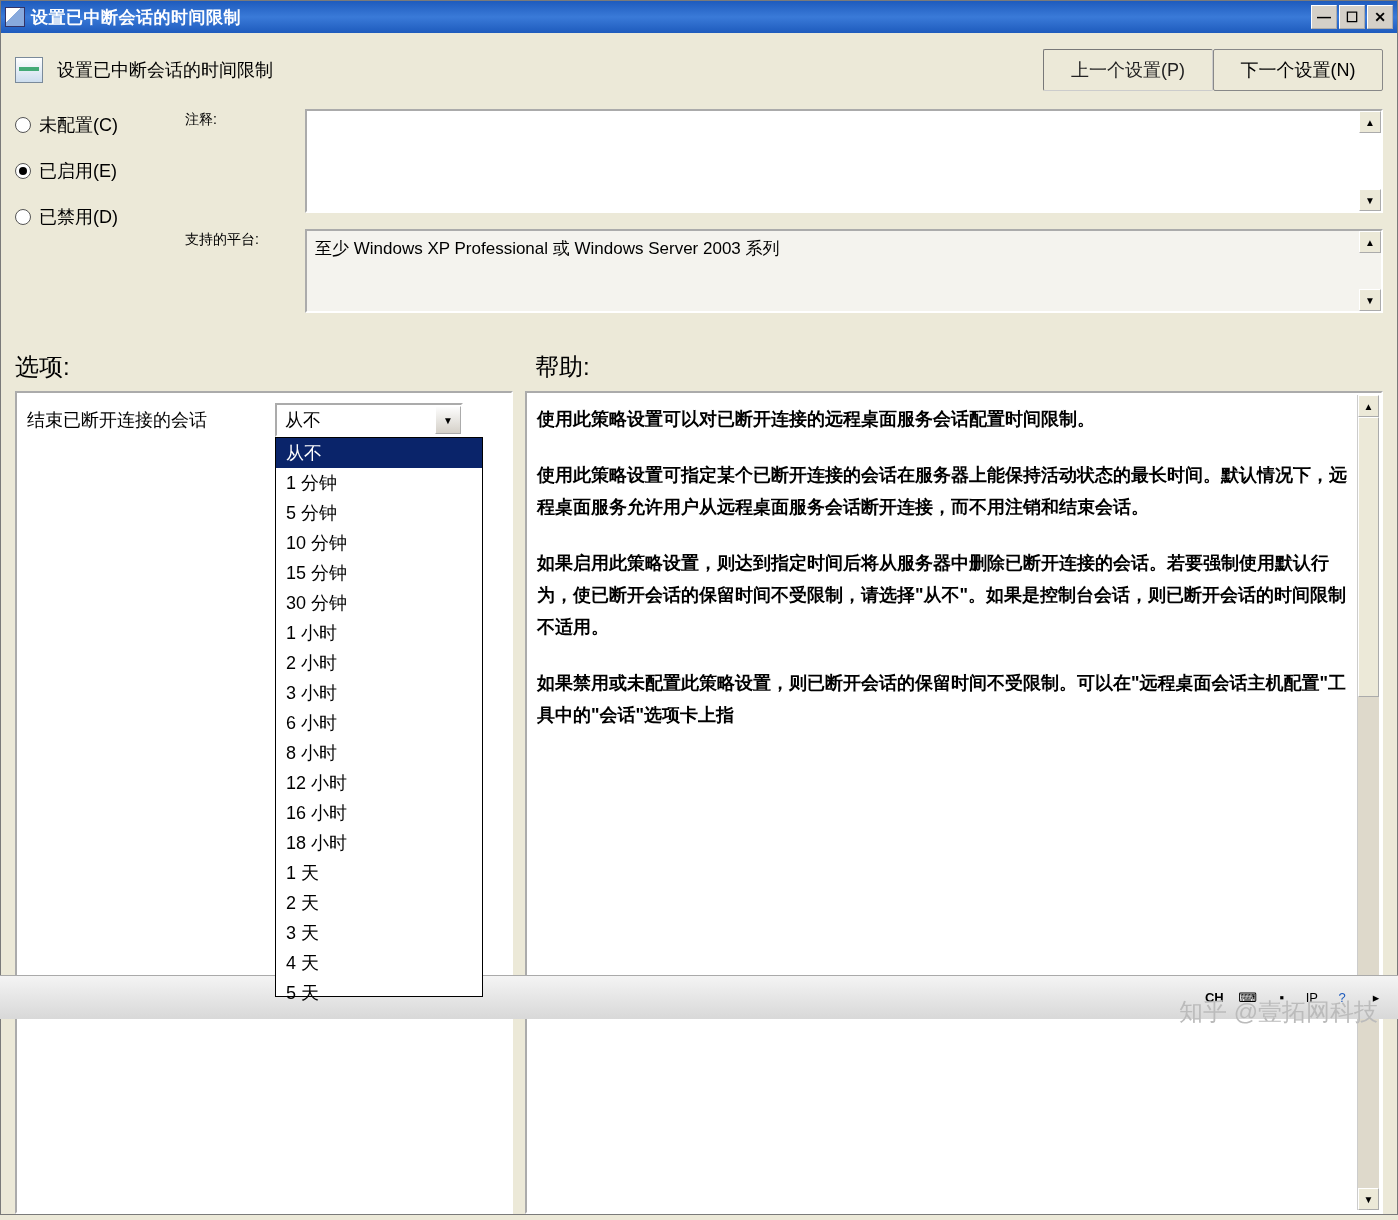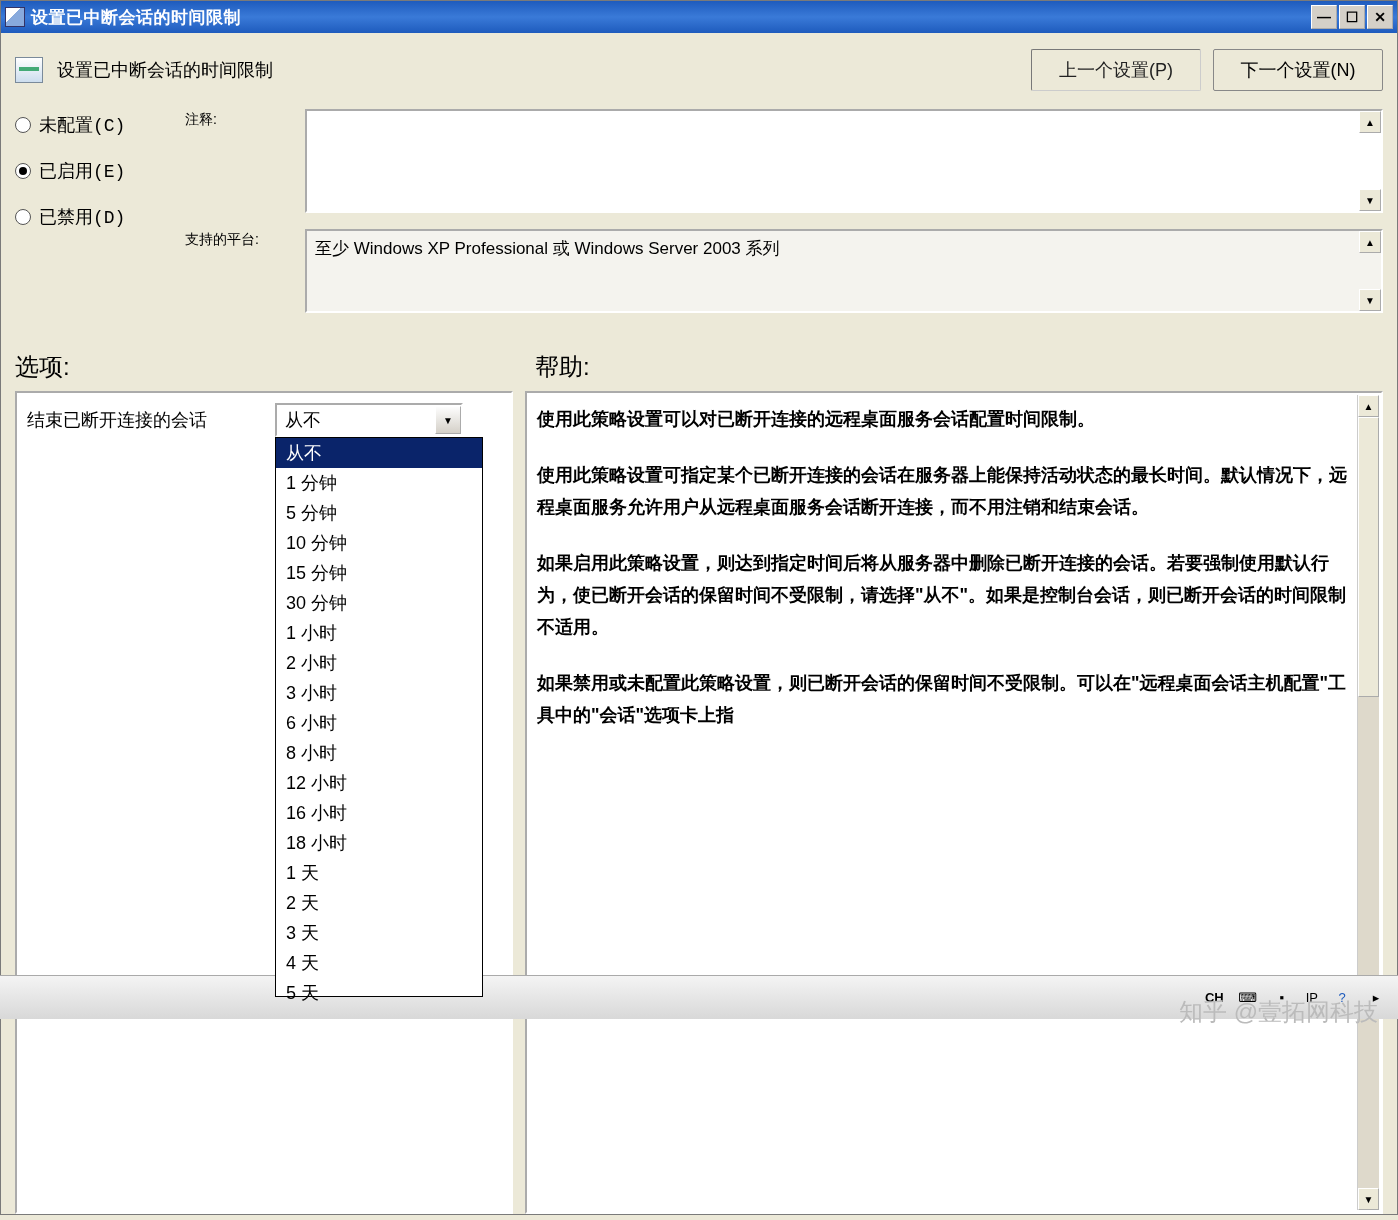--- a/index.html
+++ b/index.html
@@ -67,21 +67,21 @@
       border: 1px solid #7a8a9a;
       background: linear-gradient(#fff, #cde);
       position: relative;
     }
     .header-icon::after {
       content: "";
       position: absolute; left: 3px; top: 9px; right: 3px; height: 4px;
       background: #4a7;
     }
     .header-title { font-size: 18px; }
-    .nav-btns { display: flex; gap: 12px; border-radius: 14px; }
+    .nav-btns { display: flex; gap: 0; border-radius: 14px; }
     .nav-btn {
       padding: 8px 20px;
       background: #ece9d8;
       border: 1px solid #888;
       border-radius: 2px;
       font-size: 18px;
       cursor: pointer;
       min-width: 170px;
       text-align: center;
     }
@@ -96,21 +96,20 @@
       align-items: start;
       margin-bottom: 14px;
     }
     .radio-col {
       grid-column: 1;
       grid-row: 1 / span 3;
       display: flex;
       flex-direction: column;
       gap: 22px;
       padding-top: 4px;
-      font-family: Liberation Mono, monospace;
     }
     .radio-item {
       display: flex;
       align-items: center;
       gap: 8px;
       font-size: 18px;
       cursor: pointer;
     }
     .radio-dot {
       width: 16px; height: 16px;

